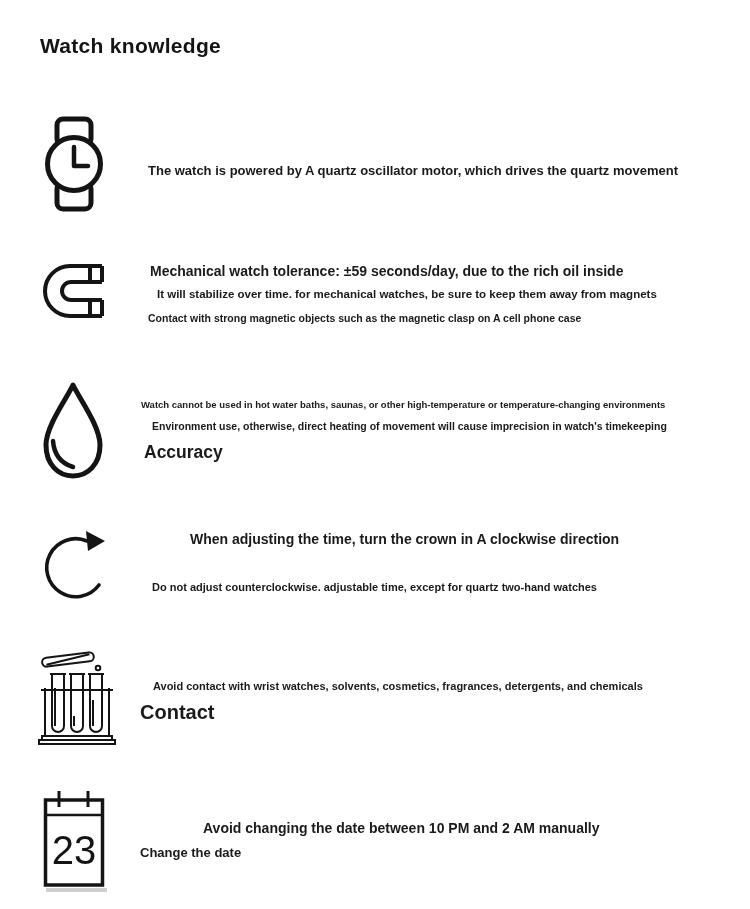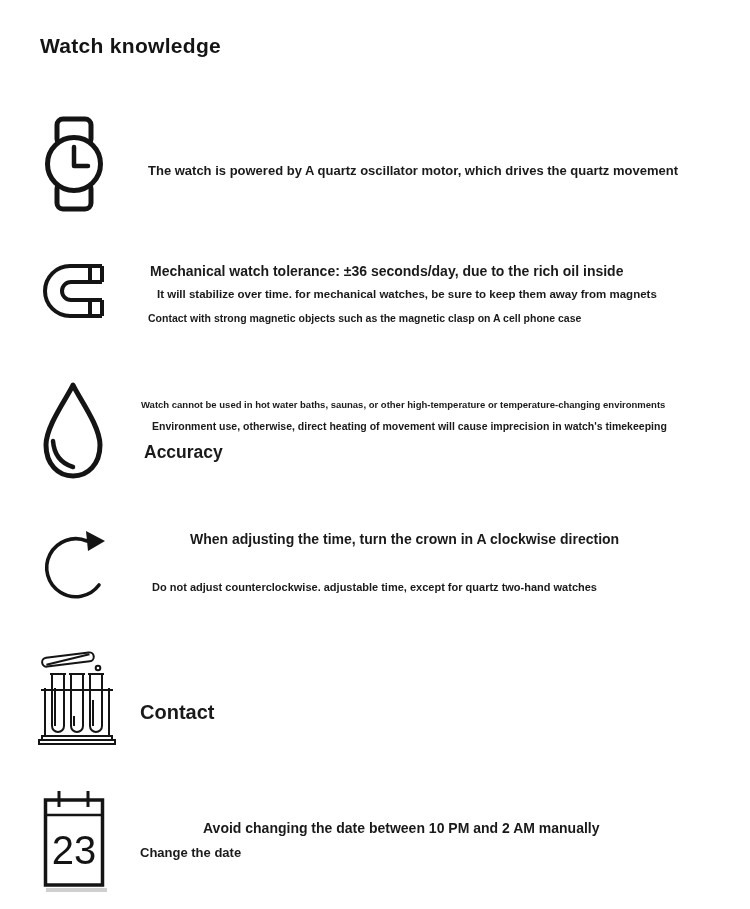--- a/index.html
+++ b/index.html
@@ -60,21 +60,21 @@
     <path d="M32 31 V50 H46" stroke-width="4.5" stroke-linecap="round" stroke-linejoin="round"></path>
   </svg>
   <div class="ln" id="s1l2">The watch is powered by A quartz oscillator motor, which drives the quartz movement</div>
 
   <svg class="icon" id="icon-magnet" viewBox="0 0 62 60" fill="none" stroke="#141414" stroke-width="4">
     <path d="M60 4 H28 A25 25 0 0 0 28 54 H60"></path>
     <path d="M60 4 V20 M60 54 V38"></path>
     <path d="M60 20 H29 A9 9 0 0 0 29 38 H60"></path>
     <path d="M48 4 V20 M48 54 V38"></path>
   </svg>
-  <div class="ln" id="s2l1">Mechanical watch tolerance: ±36 seconds/day, due to the rich oil inside</div>
+  <div class="ln" id="s2l1">Mechanical watch tolerance: ±59 seconds/day, due to the rich oil inside</div>
   <div class="ln" id="s2l2">It will stabilize over time. for mechanical watches, be sure to keep them away from magnets</div>
   <div class="ln" id="s2l3">Contact with strong magnetic objects such as the magnetic clasp on A cell phone case</div>
 
   <svg class="icon" id="icon-drop" viewBox="0 0 64 99" fill="none" stroke="#141414">
     <path d="M32 4 C26 17 5 45 5 64 C5 83 17 95 32 95 C47 95 59 83 59 64 C59 45 38 17 32 4 Z" stroke-width="5" stroke-linejoin="round"></path>
     <path d="M12 60 C13 73 19 82 32 86" stroke-width="4.5" stroke-linecap="round"></path>
   </svg>
   <div class="ln" id="s3l1">Watch cannot be used in hot water baths, saunas, or other high-temperature or temperature-changing environments</div>
   <div class="ln" id="s3l2">Environment use, otherwise, direct heating of movement will cause imprecision in watch's timekeeping</div>
   <div class="ln" id="s3l3">Accuracy</div>
@@ -100,20 +100,21 @@
     <line x1="12" y1="26" x2="28" y2="26"></line>
     <path d="M14 26 V78 A6 6 0 0 0 26 78 V26"></path>
     <line x1="17" y1="40" x2="17" y2="78"></line>
     <line x1="31" y1="26" x2="47" y2="26"></line>
     <path d="M33 26 V78 A6 6 0 0 0 45 78 V26"></path>
     <line x1="36" y1="68" x2="36" y2="78"></line>
     <line x1="50" y1="26" x2="66" y2="26"></line>
     <path d="M52 26 V78 A6 6 0 0 0 64 78 V26"></path>
     <line x1="55" y1="52" x2="55" y2="78"></line>
   </svg>
+  <div class="ln" id="s5l1">Avoid contact with wrist watches, solvents, cosmetics, fragrances, detergents, and chemicals</div>
   <div class="ln" id="s5l2">Contact</div>
 
   <svg class="icon" id="icon-calendar" viewBox="0 0 62 100" fill="none" stroke="#141414">
     <rect x="2.5" y="12" width="57" height="85" fill="#ffffff" stroke-width="3.5"></rect>
     <line x1="2.5" y1="27" x2="59.5" y2="27" stroke-width="2.5"></line>
     <line x1="16" y1="3" x2="16" y2="19" stroke-width="3"></line>
     <line x1="45" y1="3" x2="45" y2="19" stroke-width="3"></line>
   </svg>
   <div class="cal-day">23</div>
   <div class="cal-shadow"></div>

